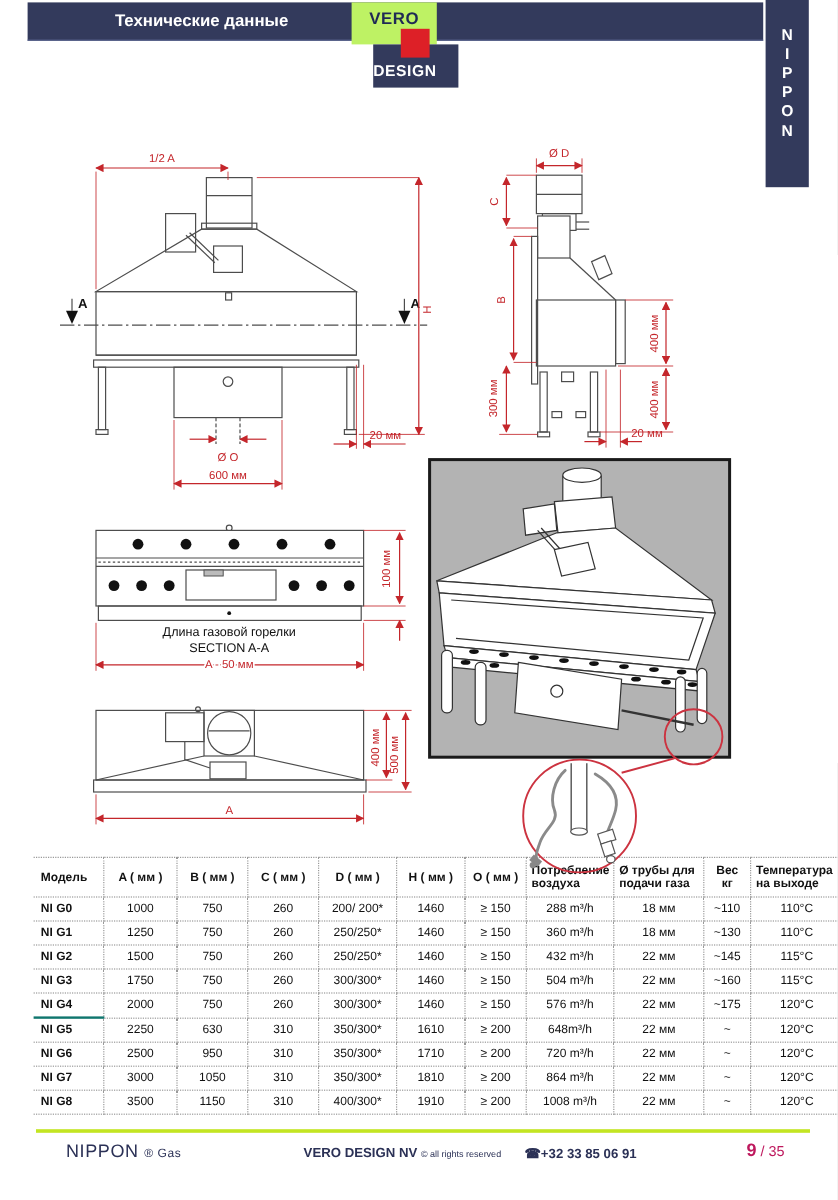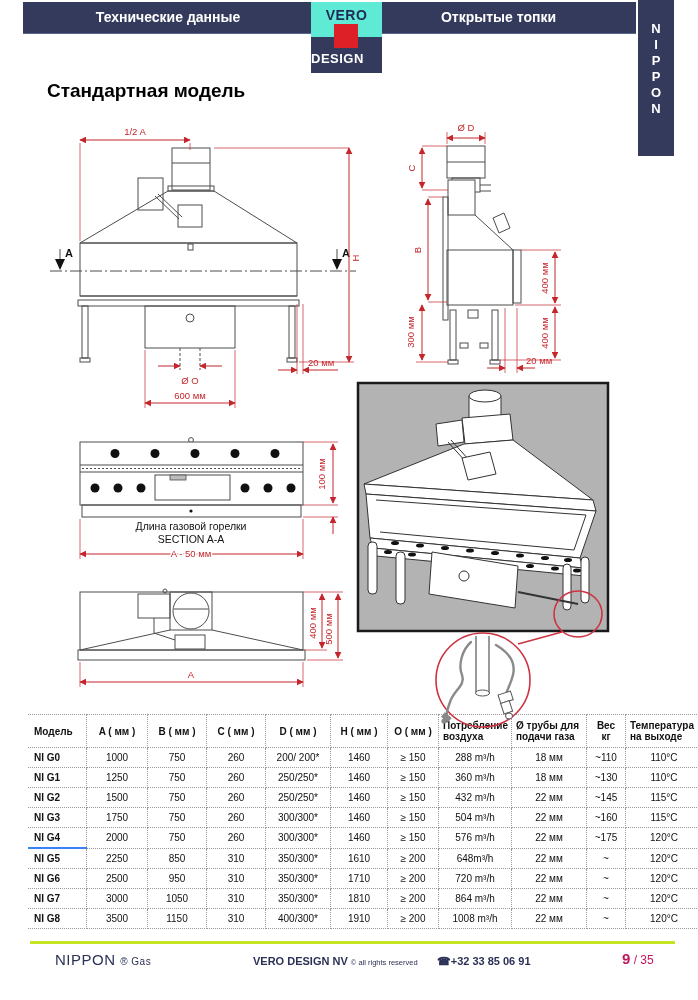--- a/index.html
+++ b/index.html
@@ -5,21 +5,21 @@
   html,body{margin:0;padding:0;background:#e8e8e8;}
   .page{position:relative;width:698px;height:1000px;background:#ffffff;overflow:hidden;
         font-family:"Liberation Sans", sans-serif;color:#111;}
   .abs{position:absolute;}
 
   
   .header-bar{left:23px;top:2px;width:613px;height:31px;background:#333a5c;border-bottom:1px solid #5a6590;}
   .tab-text{color:#fff;font-weight:bold;font-size:14px;line-height:31px;text-align:center;}
   .tab-left{left:23px;top:2px;width:290px;}
   .tab-right{left:386px;top:2px;width:225px;}
-  .logo-white{left:311px;top:2px;width:71px;height:35px;background:#5eead4;z-index:3;}
+  .logo-white{left:293px;top:2px;width:71px;height:35px;background:#bef264;z-index:3;}
   .logo-navy{left:311px;top:37px;width:71px;height:36px;background:#333a5c;z-index:3;}
   .logo-vero{color:#1f2a55;font-weight:bold;font-size:14px;text-align:center;padding-top:5px;letter-spacing:.5px;}
   .logo-design{color:#fff;font-weight:bold;font-size:13px;text-align:left;padding-top:14px;letter-spacing:.5px;}
   .logo-red{left:334px;top:24px;width:24px;height:24px;background:#dd2027;z-index:4;}
   .nippon-bar{left:638px;top:0;width:36px;height:156px;background:#333a5c;z-index:2;
               display:flex;flex-direction:column;align-items:center;padding-top:21px;box-sizing:border-box;}
   .nippon-bar span{color:#fff;font-weight:bold;font-size:13px;line-height:16px;}
 
   .page-title{left:47px;top:80px;font-size:19px;font-weight:bold;color:#000;}
 
@@ -42,21 +42,21 @@
       border-bottom:1px dotted #999;border-right:1px dotted #999;overflow:hidden;}
   .spec-table th{font-weight:bold;white-space:pre-line;height:30px;border-top:1px dotted #999;vertical-align:middle;}
   .spec-table td{height:17px;}
   .spec-table .c0{text-align:left;padding-left:6px;font-weight:bold;width:50px;}
   th.c0{font-weight:bold;margin-left:44px;}
   .spec-table .c1{width:56px}.spec-table .c2{width:54px}.spec-table .c3{width:54px}
   .spec-table .c4{width:60px}.spec-table .c5{width:52px}.spec-table .c6{width:46px}
   .spec-table .c7{width:66px}.spec-table .c8{width:68px}.spec-table .c9{width:34px}
   .spec-table .c10{width:70px}
   .spec-table th.c7,.spec-table th.c8,.spec-table th.c10{text-align:left;padding-left:4px;}
-  .spec-table td.group-divider{border-bottom:2px solid #3b82f6;}
+  .spec-table td.group-divider{border-bottom:2px solid #0f766e;}
 
   .footnote{left:30px;top:924px;font-size:10.5px;color:#000;}
   .green-line{left:30px;top:941px;width:645px;height:3px;background:#c3e522;}
 
   .footer-brand{left:55px;top:951px;font-size:15px;color:#2b3156;letter-spacing:.5px;}
   .footer-brand .small{font-size:10px;text-align:right;}
   .footer-company{left:253px;top:955px;font-size:11px;font-weight:bold;color:#2b3156;}
   .footer-company .small{font-size:7.5px;font-weight:normal;}
   .footer-phone{left:437px;top:955px;font-size:11px;font-weight:bold;color:#2b3156;}
   .footer-page{left:622px;top:950px;font-size:12px;color:#be185d;}
@@ -70,38 +70,36 @@
   <svg width="0" height="0">
     <defs>
       <marker id="ra" viewBox="0 0 10 10" refX="9" refY="5" markerWidth="7" markerHeight="7" orient="auto-start-reverse">
         <path d="M0,0 L10,5 L0,10 z" fill="#c4262b"></path>
       </marker>
     </defs>
   </svg>
 
   <div class="abs header-bar"></div>
   <div class="abs tab-text tab-left">Технические данные</div>
-  <div class="abs tab-text tab-right">Открытые топки</div>
   <div class="abs logo-white">
     <div class="logo-vero">VERO</div>
   </div>
   <div class="abs logo-navy">
     <div class="logo-design">DESIGN</div>
   </div>
   <div class="abs logo-red"></div>
   <div class="abs nippon-bar">
     <span>N</span>
     <span>I</span>
     <span>P</span>
     <span>P</span>
     <span>O</span>
     <span>N</span>
   </div>
 
-  <div class="abs page-title">Стандартная модель</div>
 
   <svg style="left:38px;top:118px;" width="330" height="295" viewBox="0 0 330 295">
     <g>
       <rect class="geo" x="134" y="30" width="38" height="42"></rect>
       <line class="geo" x1="134" y1="45" x2="172" y2="45"></line>
       <rect class="geo" x="130" y="68" width="46" height="5"></rect>
       <rect class="geo" x="100" y="60" width="25" height="32"></rect>
       <polygon class="geo" points="130,73 176,73 259,125 42,125"></polygon>
       <rect class="geo" x="140" y="87" width="24" height="22"></rect>
       <line class="geo" x1="117" y1="78" x2="141" y2="101"></line>
@@ -410,21 +408,21 @@
           <td class="c5">1460</td>
           <td class="c6">≥ 150</td>
           <td class="c7">576 m³/h</td>
           <td class="c8">22 мм</td>
           <td class="c9">~175</td>
           <td class="c10">120°C</td>
         </tr>
         <tr>
           <td class="c0">NI G5</td>
           <td class="c1">2250</td>
-          <td class="c2">850</td>
+          <td class="c2">630</td>
           <td class="c3">310</td>
           <td class="c4">350/300*</td>
           <td class="c5">1610</td>
           <td class="c6">≥ 200</td>
           <td class="c7">648m³/h</td>
           <td class="c8">22 мм</td>
           <td class="c9">~</td>
           <td class="c10">120°C</td>
         </tr>
         <tr>

